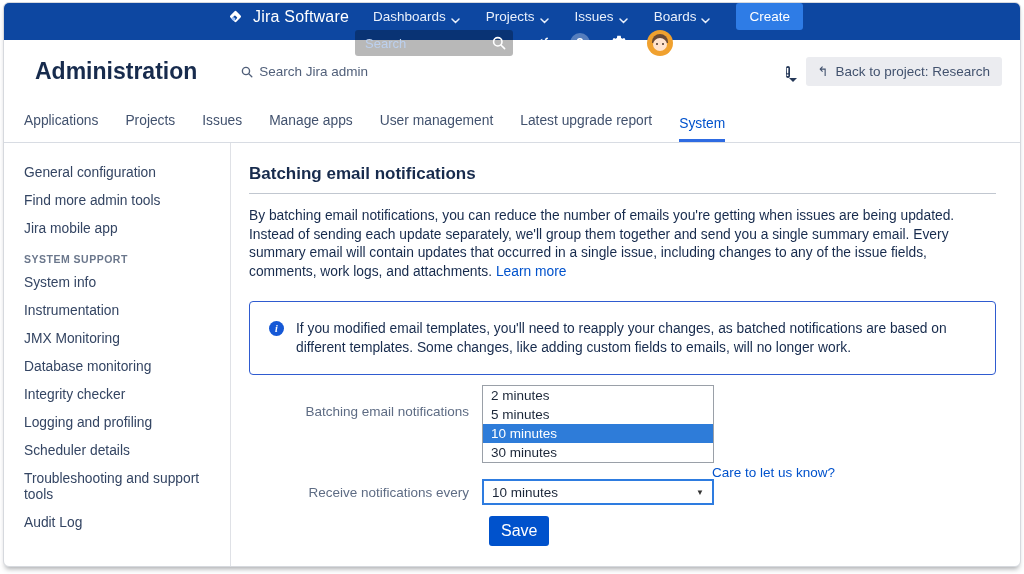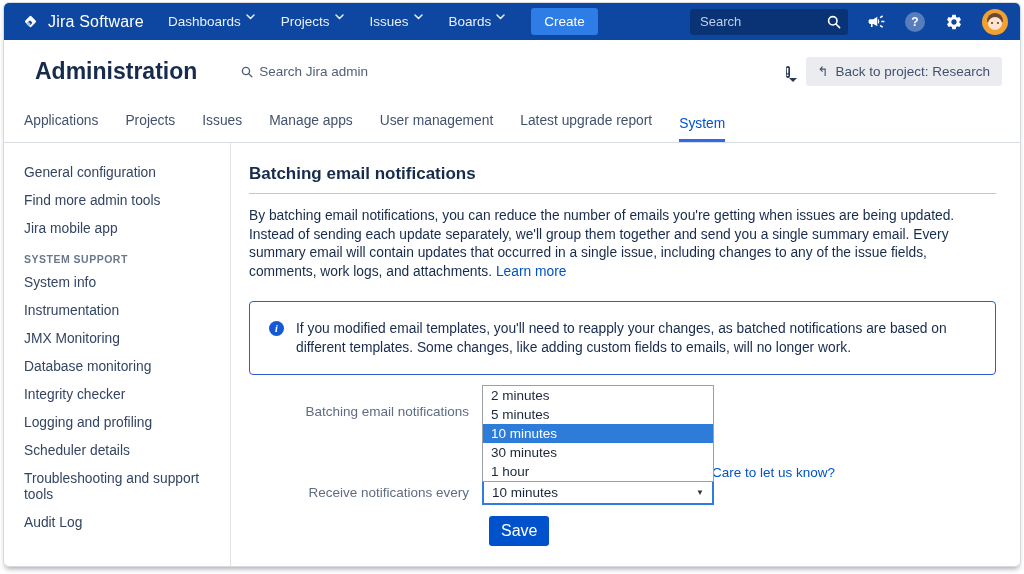--- a/index.html
+++ b/index.html
@@ -2,26 +2,26 @@
 <html><head>
 <meta charset="utf-8">
 <style>
   * { margin:0; padding:0; box-sizing:border-box; }
   html,body { width:1024px; height:574px; background:#fff; font-family:"Liberation Sans", sans-serif; }
   .frame { position:absolute; left:3px; top:2px; width:1018px; height:565px;
            border:1px solid #d6d9de; border-radius:6px; overflow:hidden; background:#fff;
            box-shadow:0 4px 5px -2px rgba(70,75,82,.45); }
 
   
-  .navbar { height:37px; background:#0d47a1; display:flex; align-items:center; padding:0 12px 0 16px; }
+  .navbar { height:37px; background:#0d47a1; display:flex; align-items:center; padding:0 12px 0 16px;flex-direction:column; }
   .nav-left { display:flex; align-items:center; flex:1; }
   .logo { display:flex; align-items:center; gap:7px; margin-right:24px; cursor:pointer; }
   .logo-text { color:#fff; font-size:16px; font-weight:500; letter-spacing:.2px; }
   .nav-menu { display:flex; align-items:center; gap:26px; margin-right:26px; }
-  .nav-item { color:#e8effb; font-size:13.5px; display:flex; align-items:flex-start; gap:5px; cursor:pointer; }
+  .nav-item { color:#e8effb; font-size:13.5px; display:flex; align-items:flex-end; gap:5px; cursor:pointer; }
   .create-btn { background:#2e7ce6; color:#fff; border:none; border-radius:3px; font-size:13.5px;
                 padding:6px 13px; font-family:inherit; cursor:pointer; }
   .nav-right { display:flex; align-items:center; gap:17px; }
   .nav-search { position:relative; width:158px; height:26px; background:rgba(0,0,0,.28); border-radius:3px;
                 display:flex; align-items:center; }
   .nav-search input { background:transparent; border:none; outline:none; color:#fff; font-size:13px;
                       padding:0 26px 0 10px; width:100%; font-family:inherit; }
   .nav-search input::placeholder { color:#bcd0ee; }
   .nav-search svg { position:absolute; right:7px; top:6px; }
   .icon-btn { width:22px; height:22px; display:flex; align-items:center; justify-content:center; cursor:pointer; }
@@ -217,21 +217,20 @@
 
       <div class="form-area">
         <div class="form-label label1">Batching email notifications</div>
         <a class="link feedback-link">Care to let us know?</a>
 
         <div class="dropdown-list">
           <div class="option">2 minutes</div>
           <div class="option">5 minutes</div>
           <div class="option selected">10 minutes</div>
           <div class="option">30 minutes</div>
-          <div class="option">1 hour</div>
         </div>
 
         <div class="form-label label2">Receive notifications every</div>
         <div class="select-box">
           <span>10 minutes</span>
           <span class="caret">▼</span>
         </div>
 
         <button class="save-btn">Save</button>
       </div>

